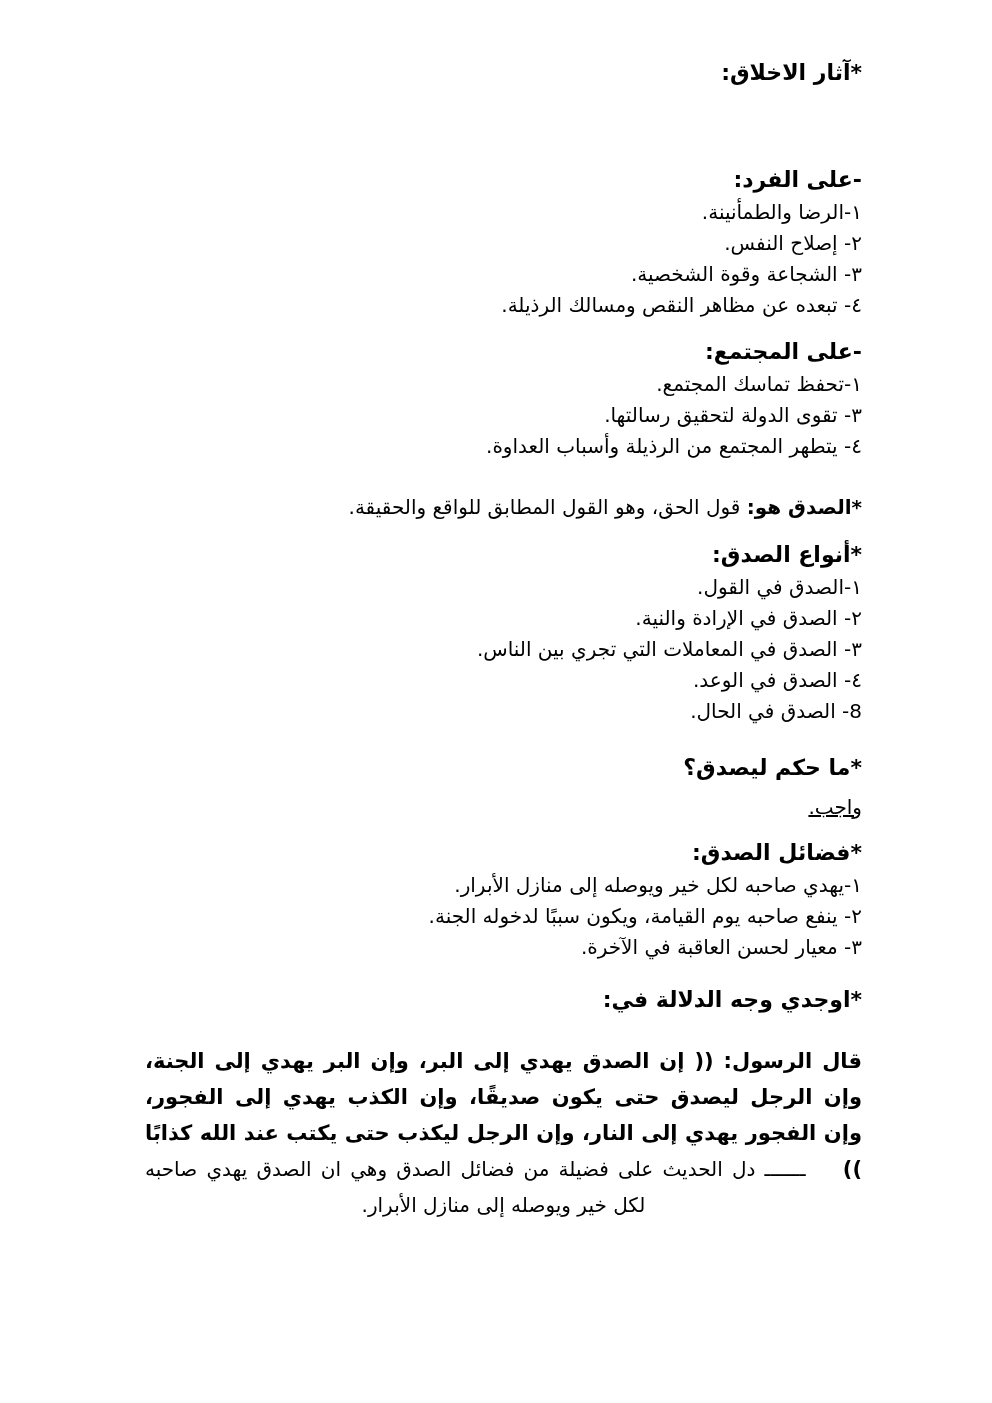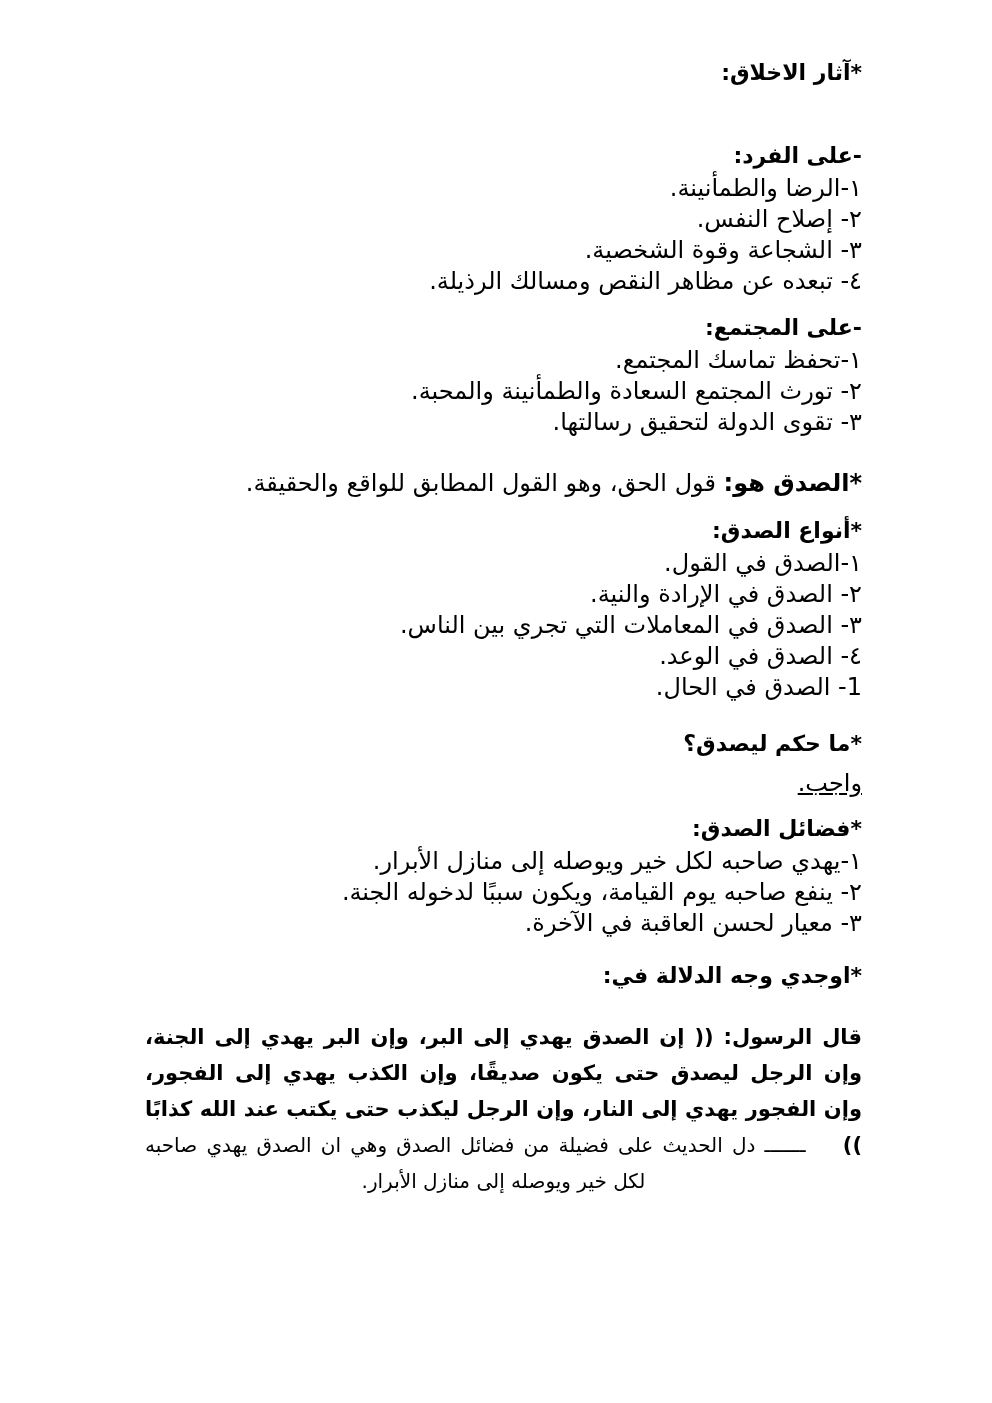--- a/index.html
+++ b/index.html
@@ -17,38 +17,38 @@
     overflow:hidden;
   }
   .h{
     font-size:22px;
     font-weight:bold;
     line-height:34px;
     text-align:right;
     white-space:nowrap;
   }
   .bodyline{
-    font-size:24px;
+    font-size:20px;
     line-height:31px;
     text-align:right;
     white-space:nowrap;
   }
   .list .bodyline{white-space:nowrap;}
   .lead-bold{font-weight:bold;}
   .quote{
     margin-top:26px;
     font-size:20px;
     line-height:36px;
     text-align:justify;
     text-align-last:center;
     text-justify:inter-word;
   }
   .quote .bold{font-weight:bold;font-size:21px;margin-left:28px;}
   
-  .mt47{margin-top:49px;}
+  .mt47{margin-top:73px;}
   .mt30{margin-top:30px;}
   .mt24{margin-top:24px;}
   .mt21{margin-top:13px;}
   .mt20{margin-top:20px;}
   .mt15{margin-top:15px;}
   .mt14{margin-top:14px;}
   .mt7{margin-top:7px;text-decoration:underline;}
 </style>
 </head>
 <body>
@@ -61,35 +61,35 @@
   <div class="list">
     <div class="bodyline">١-الرضا والطمأنينة.</div>
     <div class="bodyline">٢- إصلاح النفس.</div>
     <div class="bodyline">٣- الشجاعة وقوة الشخصية.</div>
     <div class="bodyline">٤- تبعده عن مظاهر النقص ومسالك الرذيلة.</div>
   </div>
 
   <div class="h mt14">-على المجتمع:</div>
   <div class="list">
     <div class="bodyline">١-تحفظ تماسك المجتمع.</div>
-    <div class="bodyline">٢- تورث المجتمع السعادة والطمأنينة والمحبة.</div>
     <div class="bodyline">٣- تقوى الدولة لتحقيق رسالتها.</div>
+    <div class="bodyline">٤- يتطهر المجتمع من الرذيلة وأسباب العداوة.</div>
   </div>
 
   <div class="bodyline mt30">
     <span class="lead-bold">*الصدق هو:</span><span> قول الحق، وهو القول المطابق للواقع والحقيقة.</span>
   </div>
 
   <div class="h mt15">*أنواع الصدق:</div>
   <div class="list">
     <div class="bodyline">١-الصدق في القول.</div>
     <div class="bodyline">٢- الصدق في الإرادة والنية.</div>
     <div class="bodyline">٣- الصدق في المعاملات التي تجري بين الناس.</div>
     <div class="bodyline">٤- الصدق في الوعد.</div>
-    <div class="bodyline">1- الصدق في الحال.</div>
+    <div class="bodyline">8- الصدق في الحال.</div>
   </div>
 
   <div class="h mt24">*ما حكم ليصدق؟</div>
   <div class="bodyline mt7">واجب.</div>
 
   <div class="h mt21">*فضائل الصدق:</div>
   <div class="list">
     <div class="bodyline">١-يهدي صاحبه لكل خير ويوصله إلى منازل الأبرار.</div>
     <div class="bodyline">٢- ينفع صاحبه يوم القيامة، ويكون سببًا لدخوله الجنة.</div>
     <div class="bodyline">٣- معيار لحسن العاقبة في الآخرة.</div>

